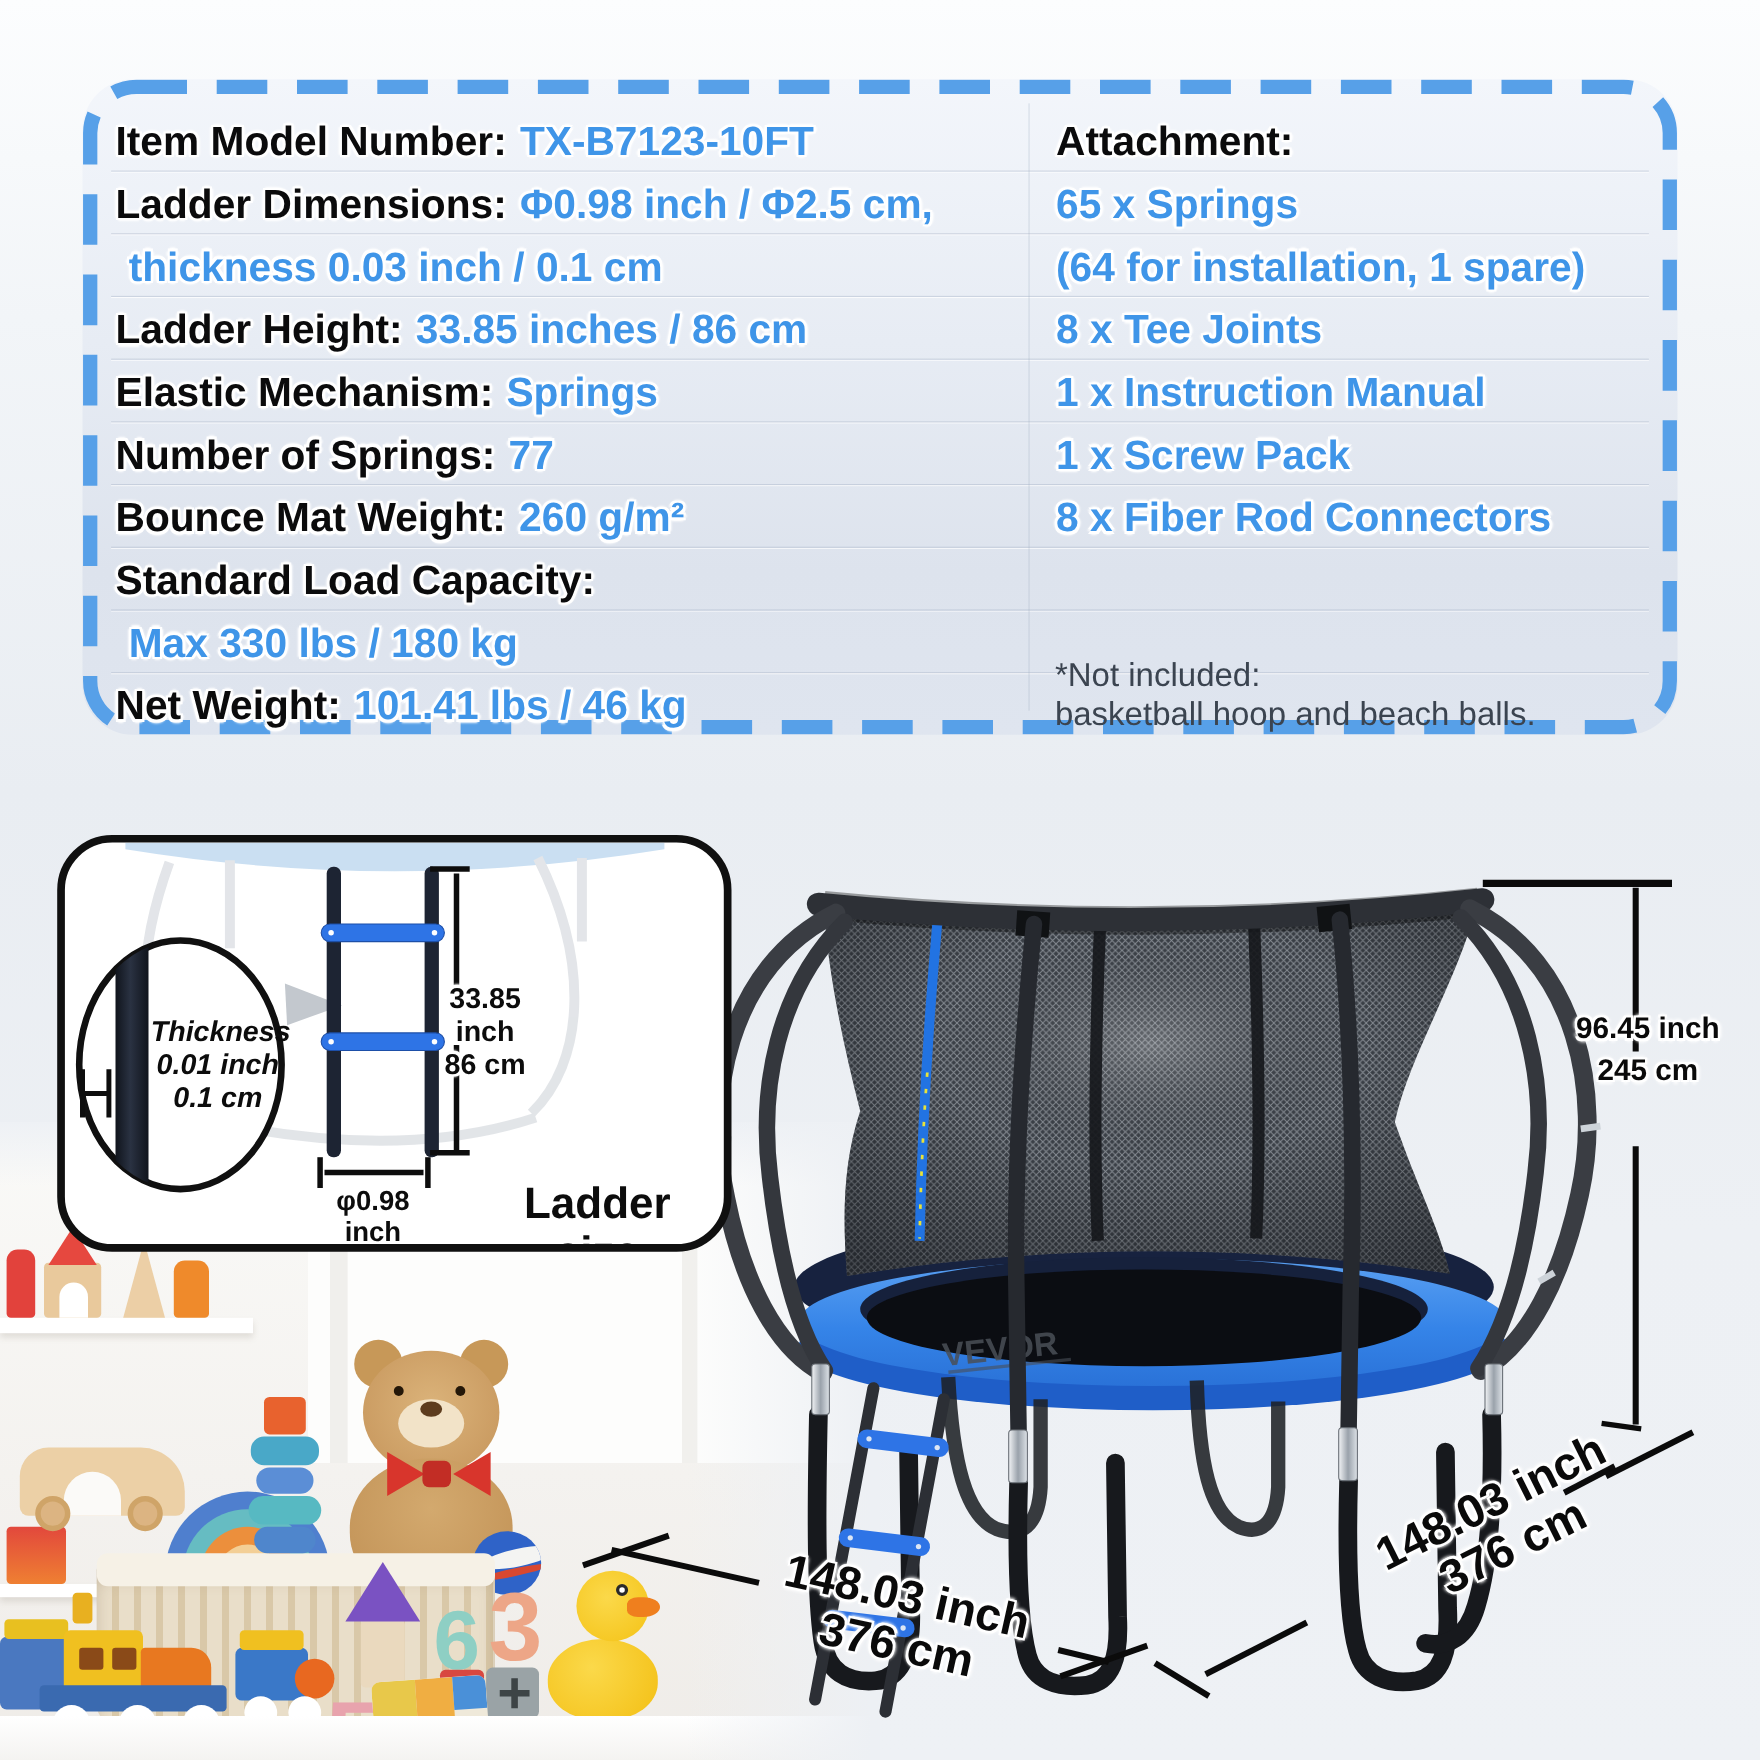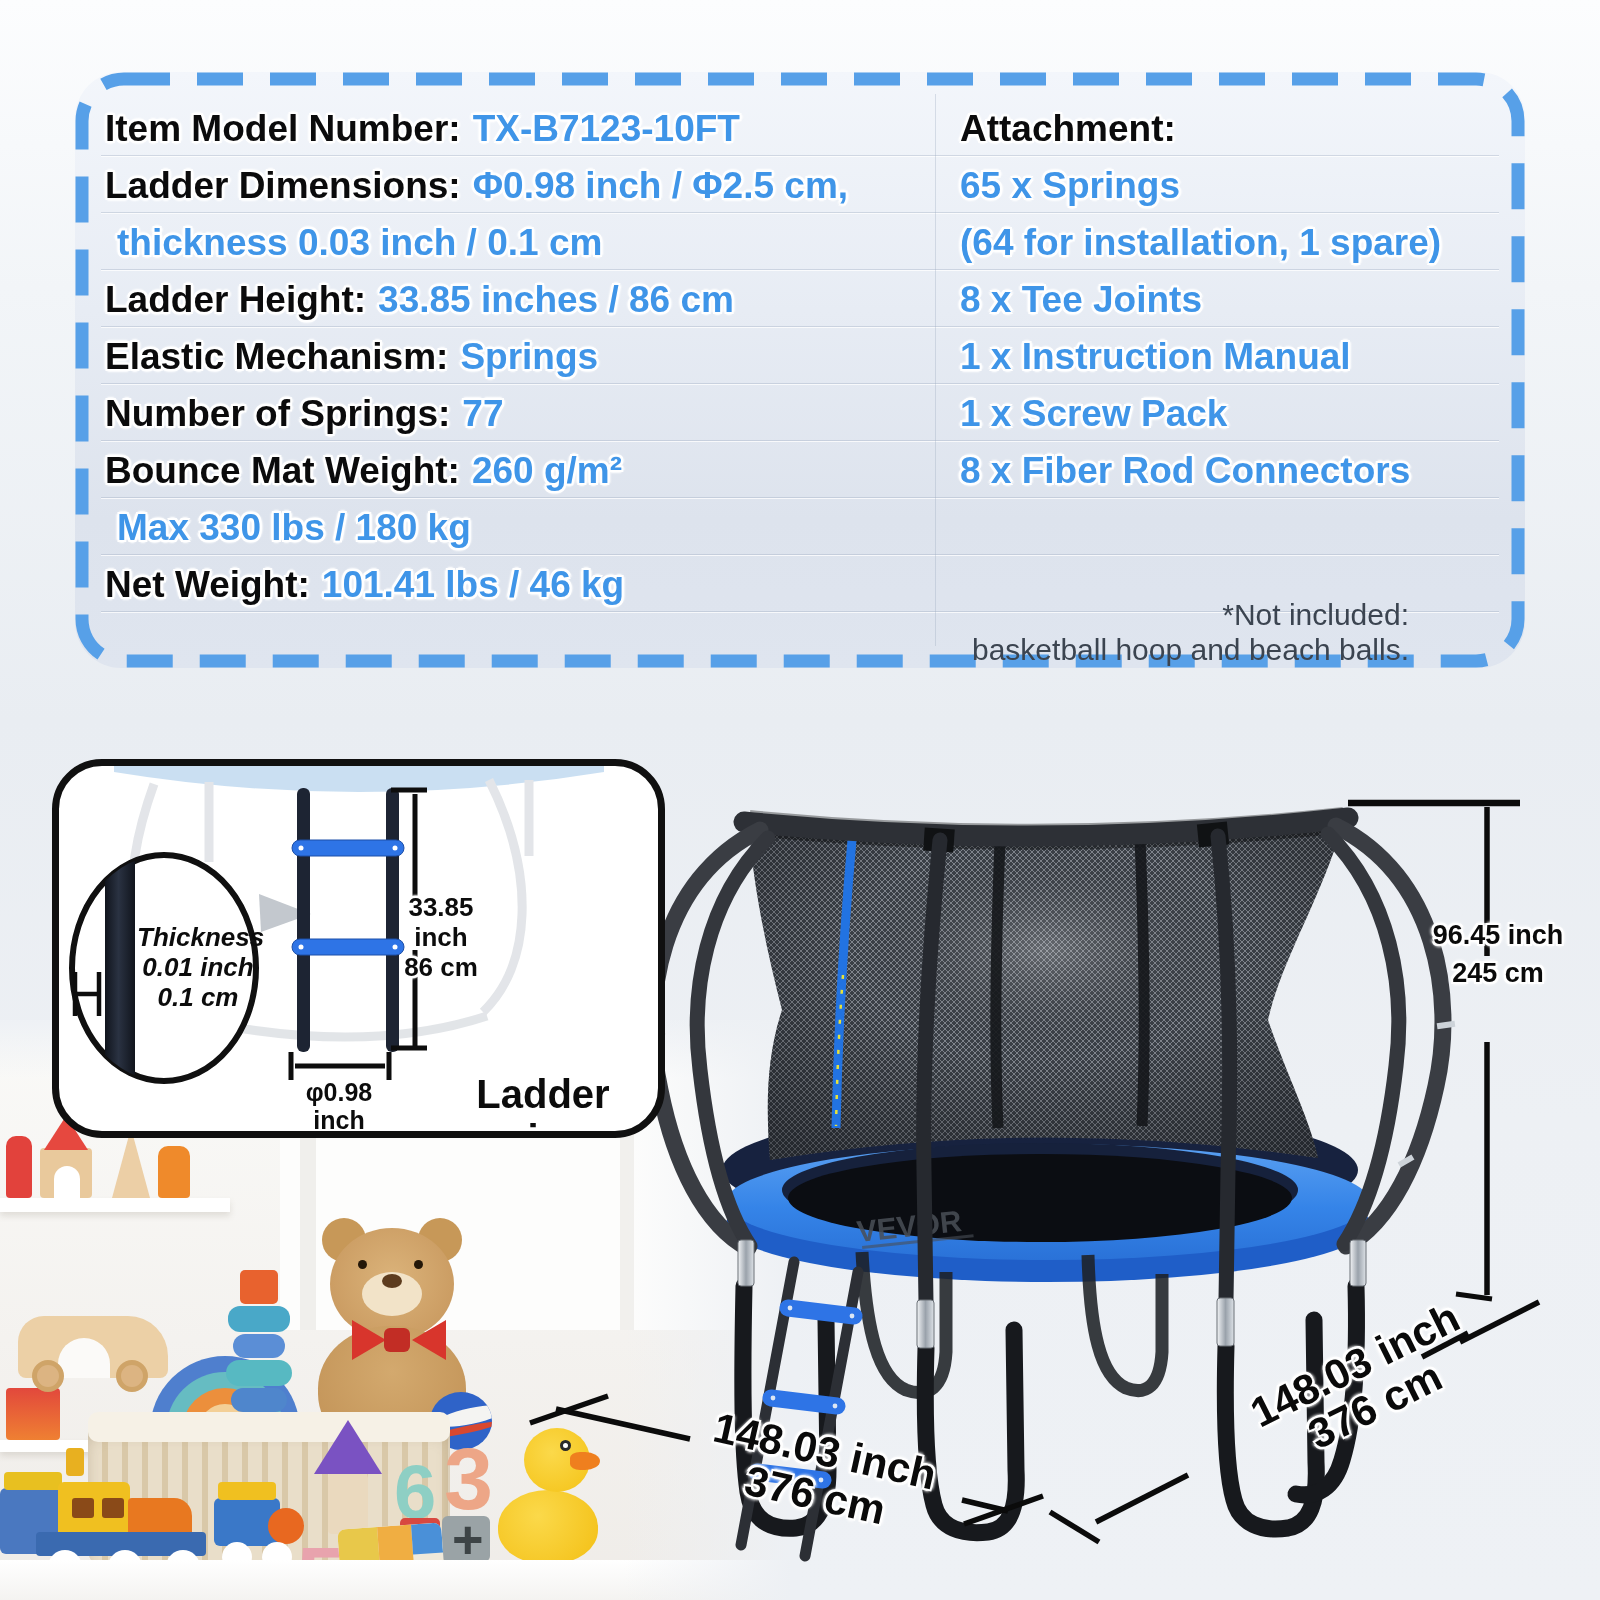--- a/index.html
+++ b/index.html
@@ -11,21 +11,21 @@
     background:linear-gradient(180deg,#f3f6fb 0%,#e7ecf4 40%,#dde3ed 75%,#dfe5ef 100%);}
   .panel-border{position:absolute;inset:0;}
   .sep{position:absolute;left:26px;right:26px;height:1px;background:rgba(158,172,192,.38);box-shadow:0 1px 0 rgba(255,255,255,.75);}
   .col-divider{position:absolute;left:860px;top:22px;bottom:22px;width:1px;background:rgba(158,172,192,.35);}
   .spec-rows{position:absolute;left:30px;top:28px;width:830px;}
   .att-rows{position:absolute;left:885px;top:28px;width:560px;}
   .spec-row{height:57px;line-height:57px;white-space:nowrap;font-size:37px;font-weight:700;}
   .halo{text-shadow:-2px -2px 0 #fff,2px -2px 0 #fff,-2px 2px 0 #fff,2px 2px 0 #fff,0 -3px 2px #fff,0 3px 2px #fff,-3px 0 2px #fff,3px 0 2px #fff;}
   .lbl{color:#0b0b0c;margin-right:12px;}
   .val{color:#3f95e8;}
-  .note{position:absolute;left:884px;top:525px;width:450px;text-align:right;
+  .note{position:absolute;left:884px;top:525px;width:450px;text-align:left;
     font-size:30px;line-height:35px;color:#3b4450;font-weight:400;}
   
   .ladder-box{position:absolute;left:52px;top:759px;width:613px;height:379px;box-sizing:border-box;
     background:#fff;border:7px solid #101010;border-radius:50px;overflow:hidden;z-index:6;}
   .ladder-box .txt{position:absolute;font-weight:700;color:#0c0c0c;text-align:center;}
   .t-thick{left:78px;top:156px;width:122px;font-size:26px;line-height:30px;font-style:italic;}
   .t-lh{left:326px;top:126px;width:112px;font-size:26px;line-height:30px;}
   .t-ld{left:218px;top:312px;width:124px;font-size:25px;line-height:28px;}
   .t-title{left:378px;top:306px;width:212px;font-size:40px;text-align:center;}
   
@@ -319,20 +319,21 @@
     <div class="col-divider"></div>
 
     <div class="spec-rows">
       <div class="spec-row"><span class="lbl halo">Item Model Number:</span><span class="val halo">TX-B7123-10FT</span></div>
       <div class="spec-row"><span class="lbl halo">Ladder Dimensions:</span><span class="val halo">Φ0.98 inch / Φ2.5 cm,</span></div>
       <div class="spec-row"><span class="lbl halo"></span><span class="val halo">thickness 0.03 inch / 0.1 cm</span></div>
       <div class="spec-row"><span class="lbl halo">Ladder Height:</span><span class="val halo">33.85 inches / 86 cm</span></div>
       <div class="spec-row"><span class="lbl halo">Elastic Mechanism:</span><span class="val halo">Springs</span></div>
       <div class="spec-row"><span class="lbl halo">Number of Springs:</span><span class="val halo">77</span></div>
       <div class="spec-row"><span class="lbl halo">Bounce Mat Weight:</span><span class="val halo">260 g/m²</span></div>
+      <div class="spec-row"><span class="lbl halo">Standard Load Capacity:</span><span class="val halo"></span></div>
       <div class="spec-row"><span class="lbl halo"></span><span class="val halo">Max 330 lbs / 180 kg</span></div>
       <div class="spec-row"><span class="lbl halo">Net Weight:</span><span class="val halo">101.41 lbs / 46 kg</span></div>
     </div>
 
     <div class="att-rows">
       <div class="spec-row lbl halo">Attachment:</div>
       <div class="spec-row val halo">65 x Springs</div>
       <div class="spec-row val halo">(64 for installation, 1 spare)</div>
       <div class="spec-row val halo">8 x Tee Joints</div>
       <div class="spec-row val halo">1 x Instruction Manual</div>

